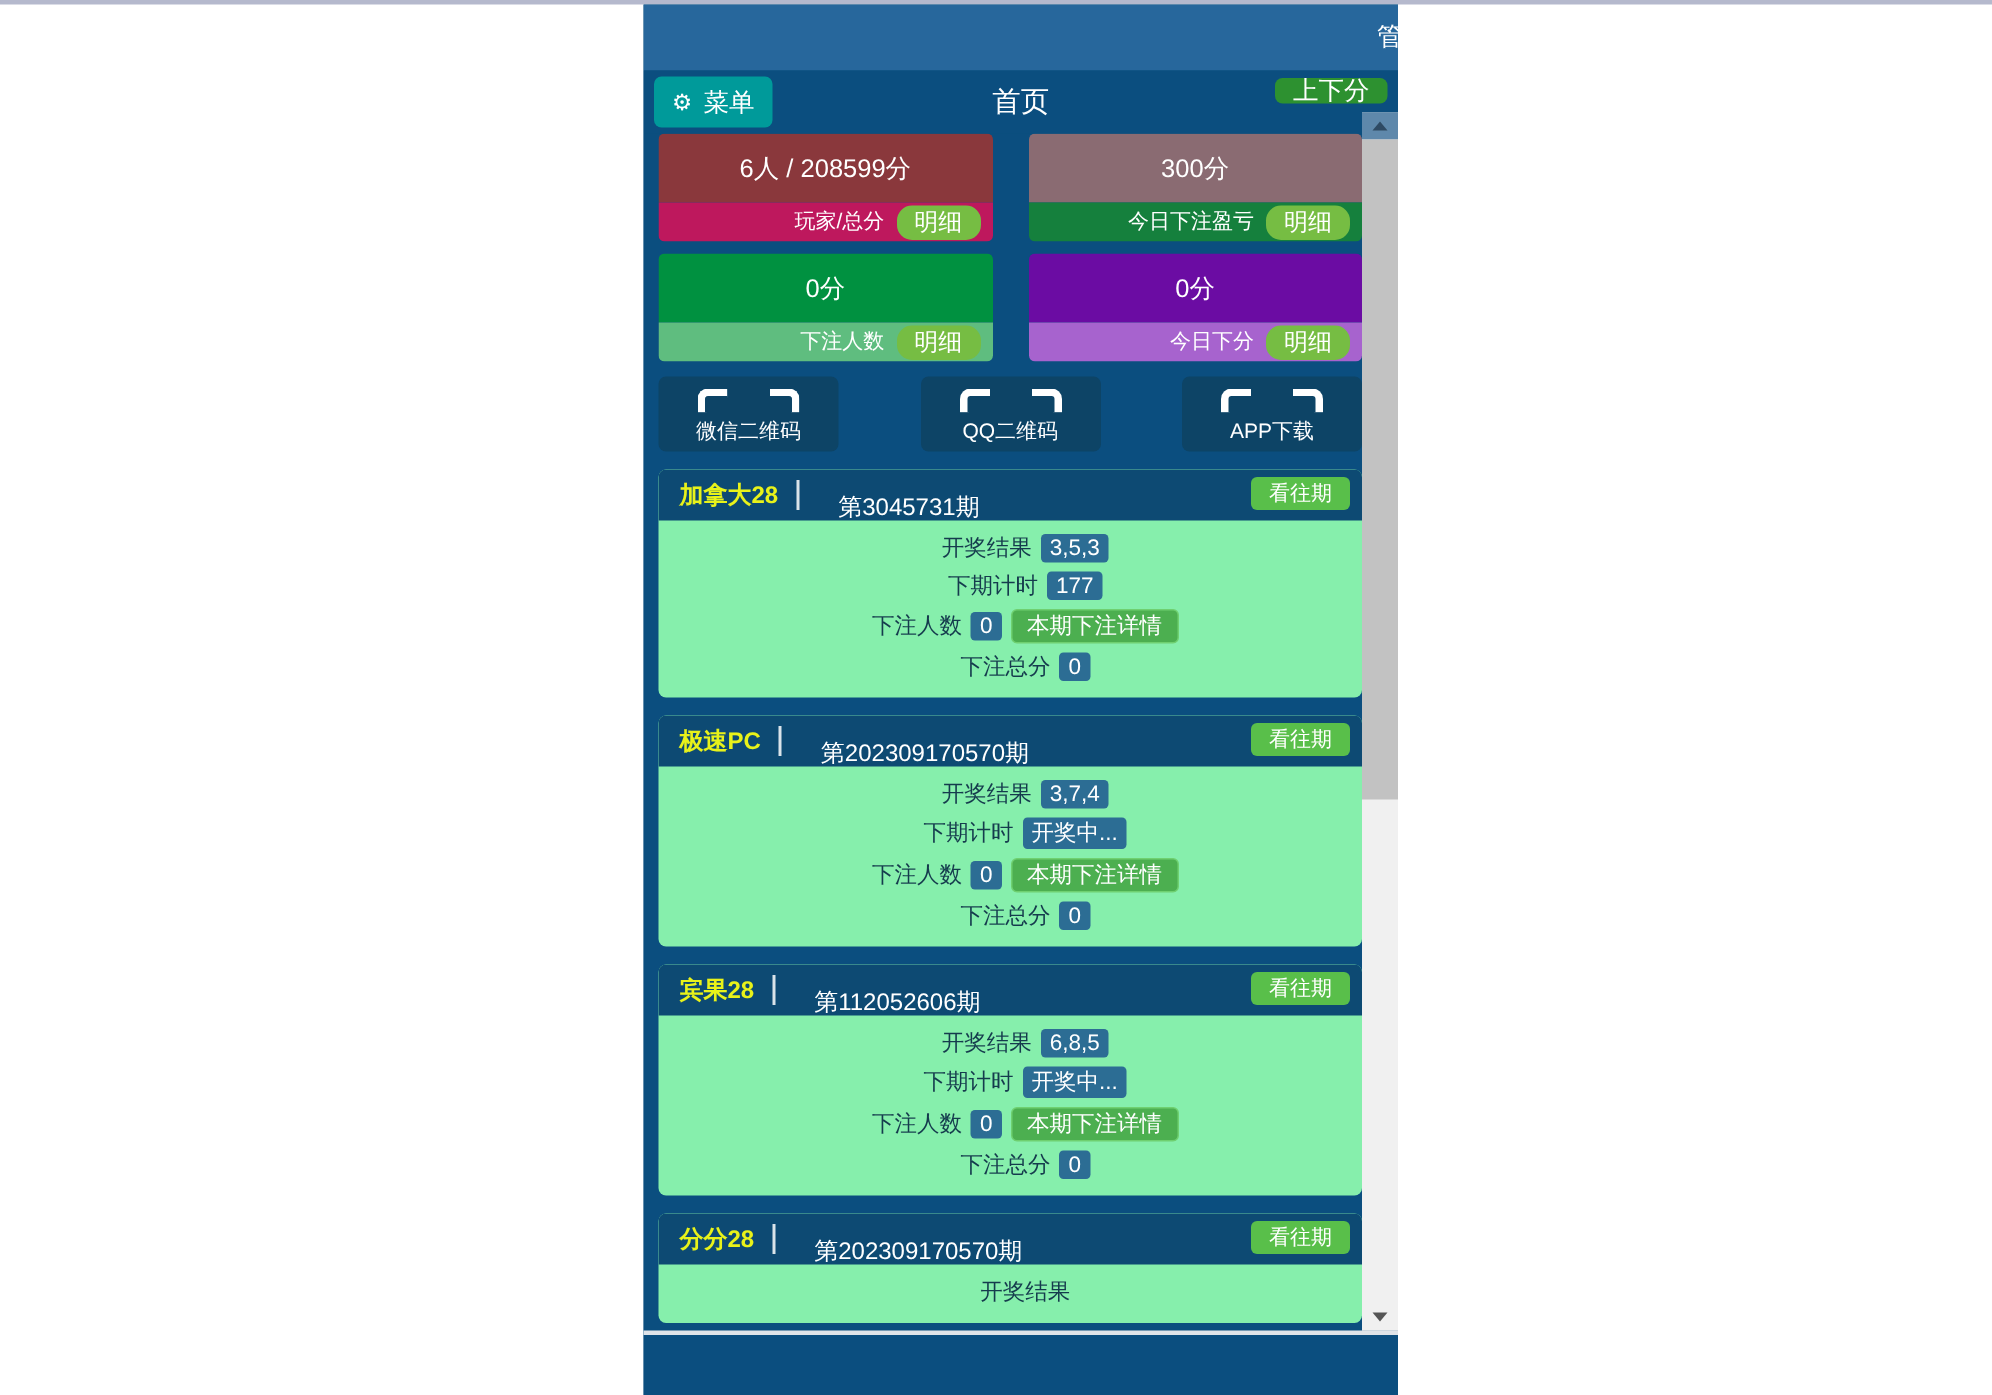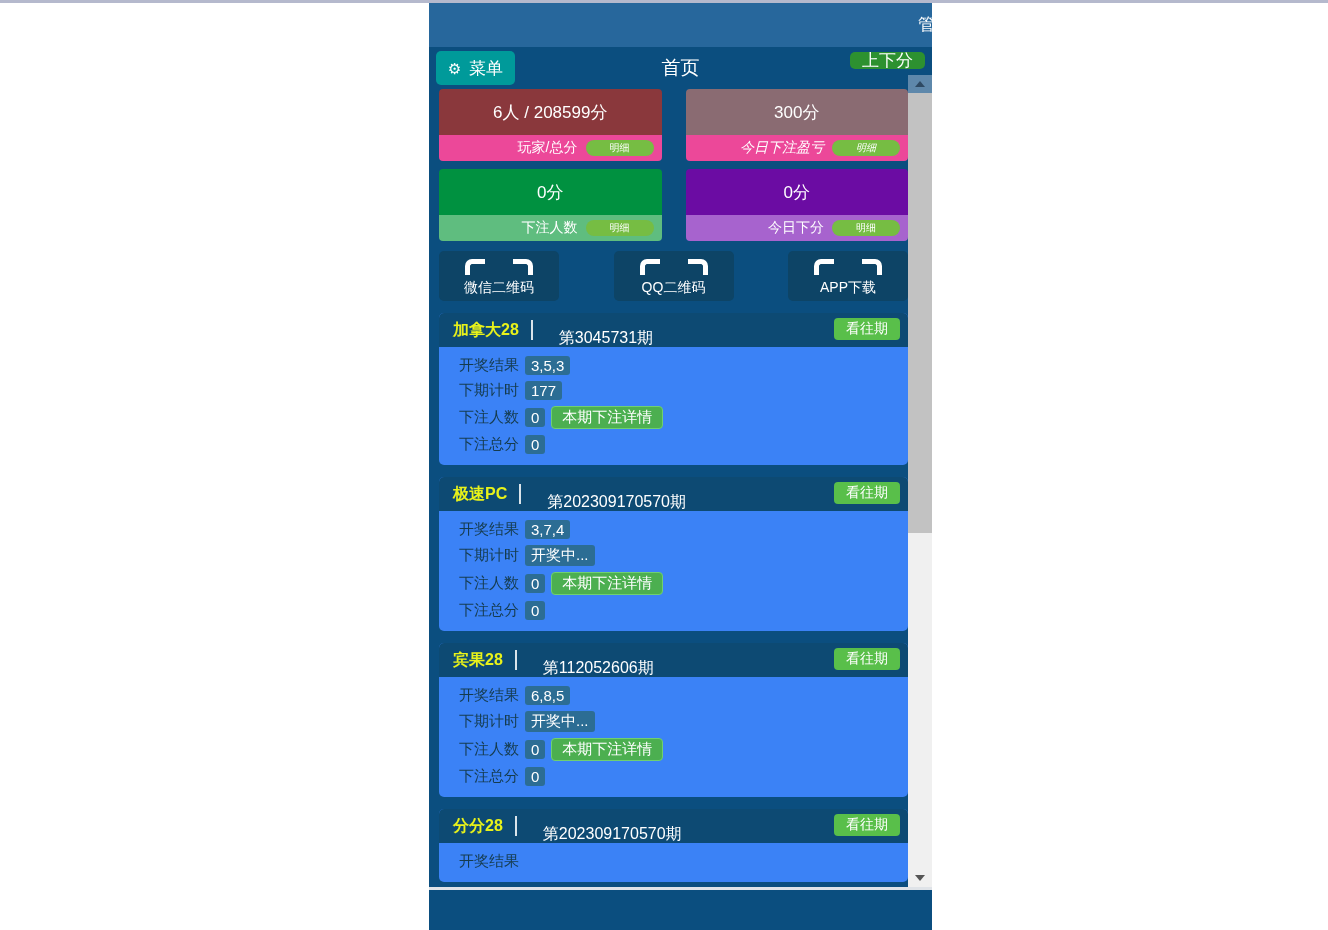--- a/index.html
+++ b/index.html
@@ -78,27 +78,27 @@
     height: 46px; display: flex; align-items: center; justify-content: center;
     color: #ffffff; font-size: 17px;
   }
   .stat-bottom {
     height: 26px; display: flex; align-items: center; justify-content: flex-end;
     gap: 8px; padding-right: 8px;
     color: #ffffff; font-size: 14px;
   }
   .detail-pill {
     background: #76bd43; border-radius: 10px;
-    padding: 1px 24px; color: #ffffff; font-size: 10px;
+    padding: 1px 12px; color: #ffffff; font-size: 16px;
     cursor: pointer;
   }
   .sc-red   .stat-top { background: #8a383c; }
-  .sc-red   .stat-bottom { background: #ec4899; }
+  .sc-red   .stat-bottom { background: #be185d; }
   .sc-mauve .stat-top { background: #8a6b72; }
-  .sc-mauve .stat-bottom { background: #ec4899; font-style: italic; }
+  .sc-mauve .stat-bottom { background: #15803d; }
   .sc-green .stat-top { background: #009140; }
   .sc-green .stat-bottom { background: #5fbd7f; }
   .sc-purple .stat-top { background: #6b0ca3; }
   .sc-purple .stat-bottom { background: #a763ce; }
   
   #qr-row {
     display: flex; justify-content: space-between;
     padding: 2px 10px 0 10px; margin-bottom: 12px;
   }
   .qr-tile {
@@ -113,41 +113,42 @@
   .qr-bl { left: 0;  bottom: 0; width: 5px; height: 5px; border: none; background: #ffffff; border-radius: 1px; }
   .qr-br { right: 0; bottom: 0; width: 5px; height: 5px; border: none; background: #ffffff; border-radius: 1px; }
   .qr-label {
     position: absolute; left: 0; top: 28px; width: 120px;
     text-align: center; color: #ffffff; font-size: 14px;
   }
   
   .lottery-card {
     margin: 0 10px 12px 10px;
     border-radius: 5px; overflow: hidden;
-    background: #3b82f6;
+    background: #86efac;
   }
   .lc-header {
     position: relative; height: 34px; background: #0d4a73;
     display: flex; align-items: center;
   }
   .lc-name {
     color: #e8f21a; font-size: 16px; font-weight: bold;
     padding: 0 12px 0 14px;
   }
   .lc-sep { width: 2px; height: 20px; background: #ffffff; opacity: .85; }
   .lc-issue { color: #ffffff; font-size: 16px; padding-left: 26px; margin-top: 16px; }
   .lc-history {
     position: absolute; right: 8px; top: 5px;
     background: #59bf4a; border-radius: 4px;
     padding: 2px 12px; color: #ffffff; font-size: 14px; cursor: pointer;
   }
   .lc-body { padding: 6px 0 8px 0; }
   .lc-row {
     display: flex; align-items: center; gap: 6px;
     padding: 3px 0 3px 20px;
+    justify-content: center;
   }
   .lc-label { color: #153b4d; font-size: 15px; }
   .lc-value {
     background: #2c6d94; color: #ffffff; font-size: 15px;
     border-radius: 3px; padding: 1px 6px;
   }
   .lc-detail-btn {
     background: #4caf50; border: 1px solid #6fd070; border-radius: 4px;
     color: #ffffff; font-size: 15px; padding: 1px 10px; cursor: pointer;
   }

